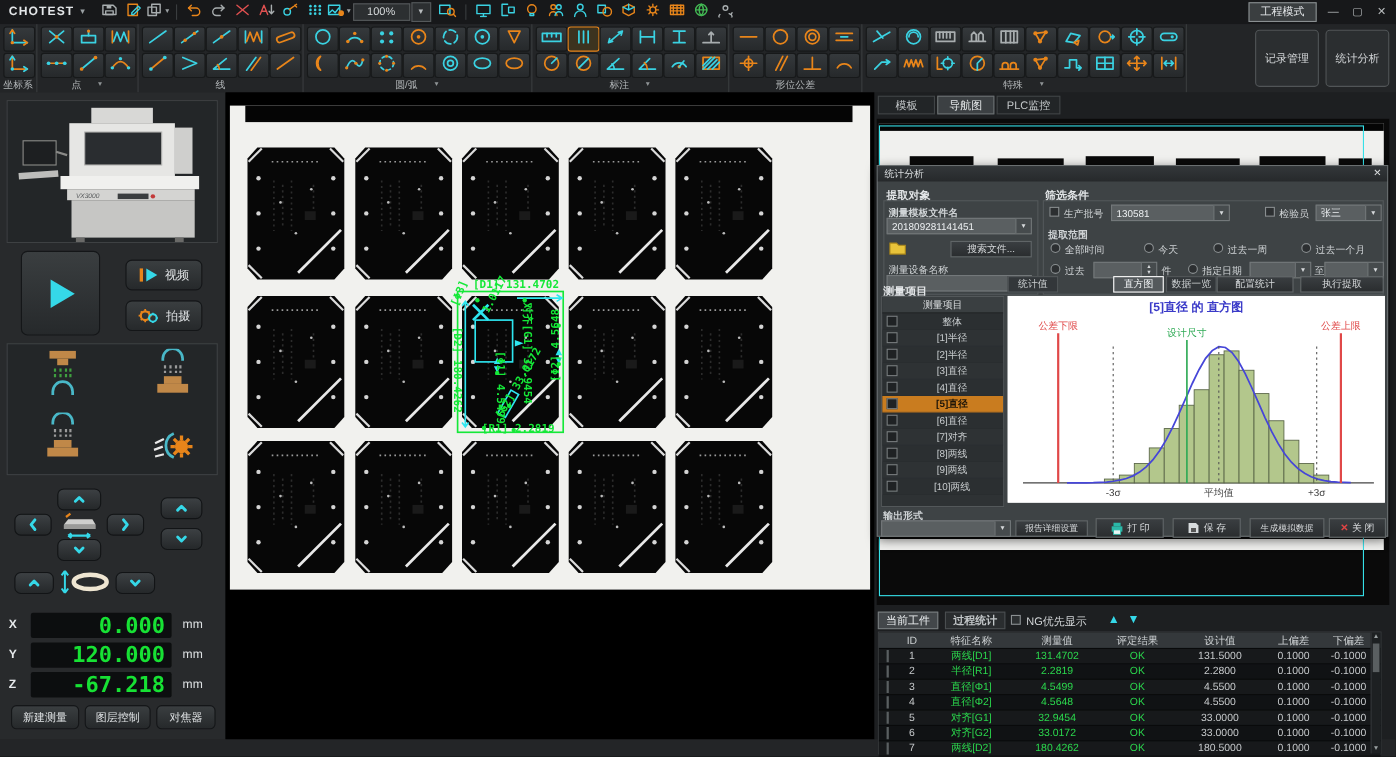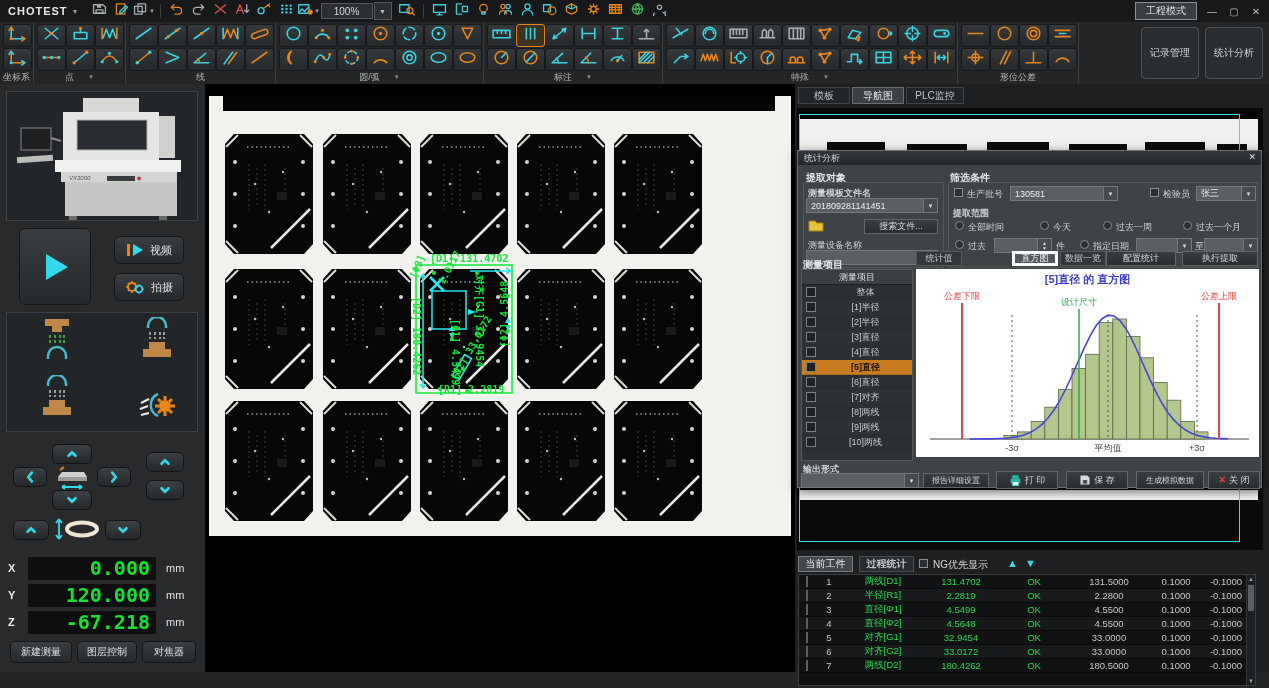--- a/index.html
+++ b/index.html
@@ -75,21 +75,21 @@
   .dsel .val{flex:1;font-size:9px;color:#eceff1;padding-left:4px;overflow:hidden;white-space:nowrap;}
   .dsel .car{width:13px;height:100%;background:#464b4d;border-left:1px solid #73787a;color:#d6d9db;
              font-size:6px;display:flex;align-items:center;justify-content:center;}
   .dbtn{position:absolute;background:linear-gradient(#3a3e41,#2a2d2f);border:1px solid #606567;
         color:#d6d9db;font-size:9px;display:flex;align-items:center;justify-content:center;box-sizing:border-box;gap:3px;}
   .cbx{position:absolute;width:9px;height:9px;background:#2c2f31;border:1px solid #8a8f91;box-sizing:border-box;}
   .rdo{position:absolute;width:9px;height:9px;border-radius:50%;background:#2c2f31;border:1px solid #8a8f91;box-sizing:border-box;}
   .groupbox{position:absolute;border:1px solid #53585a;box-sizing:border-box;}
   .vtab{position:absolute;height:15px;background:#33373a;border:1px solid #53585a;color:#c9cdcf;
         font-size:9px;display:flex;align-items:center;justify-content:center;box-sizing:border-box;}
-  .vtab.active{background:#54595c;border:3px solid #ffffff;color:#f0f3f5;}
+  .vtab.active{background:#54595c;border:1px solid #ffffff;color:#f0f3f5;}
   .mlist{position:absolute;left:3px;top:118px;width:112px;height:192px;background:#2b2f31;border:1px solid #53585a;
          box-sizing:border-box;overflow:hidden;}
   .mlist .hd{height:14px;background:#3a3f41;color:#d9dcde;font-size:9px;display:flex;align-items:center;justify-content:center;border-bottom:1px solid #1c1e20;}
   .mrow{height:14px;display:flex;align-items:center;font-size:9px;color:#c8ccce;border-bottom:1px solid #24272930;}
   .mrow:nth-child(odd){background:#2e3234;}
   .mrow .mc{width:8px;height:8px;border:1px solid #7a7f81;background:#1f2224;margin:0 3px 0 4px;}
   .mrow .ml{flex:1;text-align:center;}
   .mrow.sel{background:#c97c1f;color:#1c1408;font-weight:bold;}
   
   .btab{position:absolute;height:16px;background:#2a2d2f;border:1px solid #4a4e50;color:#c3c7c9;font-size:10px;
@@ -581,20 +581,70 @@
                   <path class="s" d="M3 10l7-7M3 13l10-10M7 13l8-8M11 13l6-6" stroke-width="1"></path>
                 </svg></span>
             </div>
           </div>
           <div class="rlabel">
             <span>标注</span>
             <span class="gc">▼</span>
           </div>
         </div>
         <div class="rgroup">
+          <div class="rgrid" style="grid-template-columns: repeat(4, 27px);">
+            <div class="ribtn">
+              <span class="glyph" style="--p: #e8851a; --s: #3ad2e2;"><svg viewBox="0 0 20 16" width="21" height="17">
+                  <path class="p" d="M3 8h14"></path>
+                </svg></span>
+            </div>
+            <div class="ribtn">
+              <span class="glyph" style="--p: #e8851a; --s: #3ad2e2;"><svg viewBox="0 0 20 16" width="21" height="17">
+                  <circle class="p" cx="10" cy="8" r="6"></circle>
+                </svg></span>
+            </div>
+            <div class="ribtn">
+              <span class="glyph" style="--p: #e8851a; --s: #3ad2e2;"><svg viewBox="0 0 20 16" width="21" height="17">
+                  <circle class="p" cx="10" cy="8" r="6"></circle>
+                  <circle class="p" cx="10" cy="8" r="3"></circle>
+                </svg></span>
+            </div>
+            <div class="ribtn">
+              <span class="glyph" style="--p: #e8851a; --s: #3ad2e2;"><svg viewBox="0 0 20 16" width="21" height="17">
+                  <path class="p" d="M3 5h14M3 11h14"></path>
+                  <path class="s" d="M7 8h6"></path>
+                </svg></span>
+            </div>
+            <div class="ribtn">
+              <span class="glyph" style="--p: #e8851a; --s: #3ad2e2;"><svg viewBox="0 0 20 16" width="21" height="17">
+                  <path class="p" d="M10 2v12M3 8h14"></path>
+                  <circle class="p" cx="10" cy="8" r="3.5"></circle>
+                </svg></span>
+            </div>
+            <div class="ribtn">
+              <span class="glyph" style="--p: #e8851a; --s: #3ad2e2;"><svg viewBox="0 0 20 16" width="21" height="17">
+                  <path class="p" d="M6 14L12 2M10 14L16 2"></path>
+                </svg></span>
+            </div>
+            <div class="ribtn">
+              <span class="glyph" style="--p: #e8851a; --s: #3ad2e2;"><svg viewBox="0 0 20 16" width="21" height="17">
+                  <path class="p" d="M3 13h14M10 13V3"></path>
+                </svg></span>
+            </div>
+            <div class="ribtn">
+              <span class="glyph" style="--p: #e8851a; --s: #3ad2e2;"><svg viewBox="0 0 20 16" width="21" height="17">
+                  <path class="p" d="M4 12a7 7 0 0 1 12 0"></path>
+                </svg></span>
+            </div>
+          </div>
+          <div class="rlabel">
+            <span>形位公差</span>
+          </div>
+        </div>
+        <div class="rgroup">
           <div class="rgrid" style="grid-template-columns: repeat(10, 27px);">
             <div class="ribtn">
               <span class="glyph" style="--p: #3ad2e2; --s: #e8851a;"><svg viewBox="0 0 20 16" width="21" height="17">
                   <path class="p" d="M3 12L17 4M6 3l5 6"></path>
                 </svg></span>
             </div>
             <div class="ribtn">
               <span class="glyph" style="--p: #3ad2e2; --s: #e8851a;"><svg viewBox="0 0 20 16" width="21" height="17">
                   <circle class="p" cx="10" cy="8" r="6"></circle>
                   <path class="p" d="M6 8a4 4 0 0 1 8 0"></path>
@@ -704,70 +754,20 @@
             <div class="ribtn">
               <span class="glyph" style="--p: #e8851a; --s: #3ad2e2;"><svg viewBox="0 0 20 16" width="21" height="17">
                   <path class="p" d="M4 3v10M16 3v10"></path>
                   <path class="s" d="M6 8h8m-2-2l2 2-2 2M8 6L6 8l2 2"></path>
                 </svg></span>
             </div>
           </div>
           <div class="rlabel">
             <span>特殊</span>
             <span class="gc">▼</span>
-          </div>
-        </div>
-        <div class="rgroup">
-          <div class="rgrid" style="grid-template-columns: repeat(4, 27px);">
-            <div class="ribtn">
-              <span class="glyph" style="--p: #e8851a; --s: #3ad2e2;"><svg viewBox="0 0 20 16" width="21" height="17">
-                  <path class="p" d="M3 8h14"></path>
-                </svg></span>
-            </div>
-            <div class="ribtn">
-              <span class="glyph" style="--p: #e8851a; --s: #3ad2e2;"><svg viewBox="0 0 20 16" width="21" height="17">
-                  <circle class="p" cx="10" cy="8" r="6"></circle>
-                </svg></span>
-            </div>
-            <div class="ribtn">
-              <span class="glyph" style="--p: #e8851a; --s: #3ad2e2;"><svg viewBox="0 0 20 16" width="21" height="17">
-                  <circle class="p" cx="10" cy="8" r="6"></circle>
-                  <circle class="p" cx="10" cy="8" r="3"></circle>
-                </svg></span>
-            </div>
-            <div class="ribtn">
-              <span class="glyph" style="--p: #e8851a; --s: #3ad2e2;"><svg viewBox="0 0 20 16" width="21" height="17">
-                  <path class="p" d="M3 5h14M3 11h14"></path>
-                  <path class="s" d="M7 8h6"></path>
-                </svg></span>
-            </div>
-            <div class="ribtn">
-              <span class="glyph" style="--p: #e8851a; --s: #3ad2e2;"><svg viewBox="0 0 20 16" width="21" height="17">
-                  <path class="p" d="M10 2v12M3 8h14"></path>
-                  <circle class="p" cx="10" cy="8" r="3.5"></circle>
-                </svg></span>
-            </div>
-            <div class="ribtn">
-              <span class="glyph" style="--p: #e8851a; --s: #3ad2e2;"><svg viewBox="0 0 20 16" width="21" height="17">
-                  <path class="p" d="M6 14L12 2M10 14L16 2"></path>
-                </svg></span>
-            </div>
-            <div class="ribtn">
-              <span class="glyph" style="--p: #e8851a; --s: #3ad2e2;"><svg viewBox="0 0 20 16" width="21" height="17">
-                  <path class="p" d="M3 13h14M10 13V3"></path>
-                </svg></span>
-            </div>
-            <div class="ribtn">
-              <span class="glyph" style="--p: #e8851a; --s: #3ad2e2;"><svg viewBox="0 0 20 16" width="21" height="17">
-                  <path class="p" d="M4 12a7 7 0 0 1 12 0"></path>
-                </svg></span>
-            </div>
-          </div>
-          <div class="rlabel">
-            <span>形位公差</span>
           </div>
         </div>
       </div>
     <div class="ractions">
       <div class="bigbtn">记录管理</div>
       <div class="bigbtn">统计分析</div>
     </div>
   </div>
 
   <div class="sidebar">
@@ -1465,20 +1465,30 @@
     <div id="btabs">
         <div class="btab active" style="left: 3px; top: 472px; width: 55px;">当前工件</div>
         <div class="btab" style="left: 64px; top: 472px; width: 55px; font-weight: bold;">过程统计</div>
       </div>
     <span class="cbx" style="left:124px;top:475px;"></span>
     <span class="abs" style="left:138px;top:474px;font-size:10px;color:#d4d7d9;">NG优先显示</span>
     <span class="abs" style="left:212px;top:473px;color:#35d8e8;font-size:11px;">▲</span>
     <span class="abs" style="left:230px;top:473px;color:#35d8e8;font-size:11px;">▼</span>
 
     <div class="tblwrap" id="results-table">
+        <div class="trow hdr">
+          <span class="tc" style="width: 16px;"></span>
+          <span class="tc" style="width: 28px;">ID</span>
+          <span class="tc" style="width: 80px;">特征名称</span>
+          <span class="tc" style="width: 76px;">测量值</span>
+          <span class="tc" style="width: 70px;">评定结果</span>
+          <span class="tc" style="width: 80px;">设计值</span>
+          <span class="tc" style="width: 54px;">上偏差</span>
+          <span class="tc" style="width: 46px;">下偏差</span>
+        </div>
       <div class="trow">
           <span class="tc" style="width: 16px;"><span class="tchk"></span></span>
           <span class="tc twhite" style="width: 28px;">1</span>
           <span class="tc tgreen" style="width: 80px;">两线[D1]</span>
           <span class="tc tgreen" style="width: 76px;">131.4702</span>
           <span class="tc tgreen" style="width: 70px;">OK</span>
           <span class="tc twhite" style="width: 80px;">131.5000</span>
           <span class="tc twhite" style="width: 54px;">0.1000</span>
           <span class="tc twhite" style="width: 46px;">-0.1000</span>
         </div>

